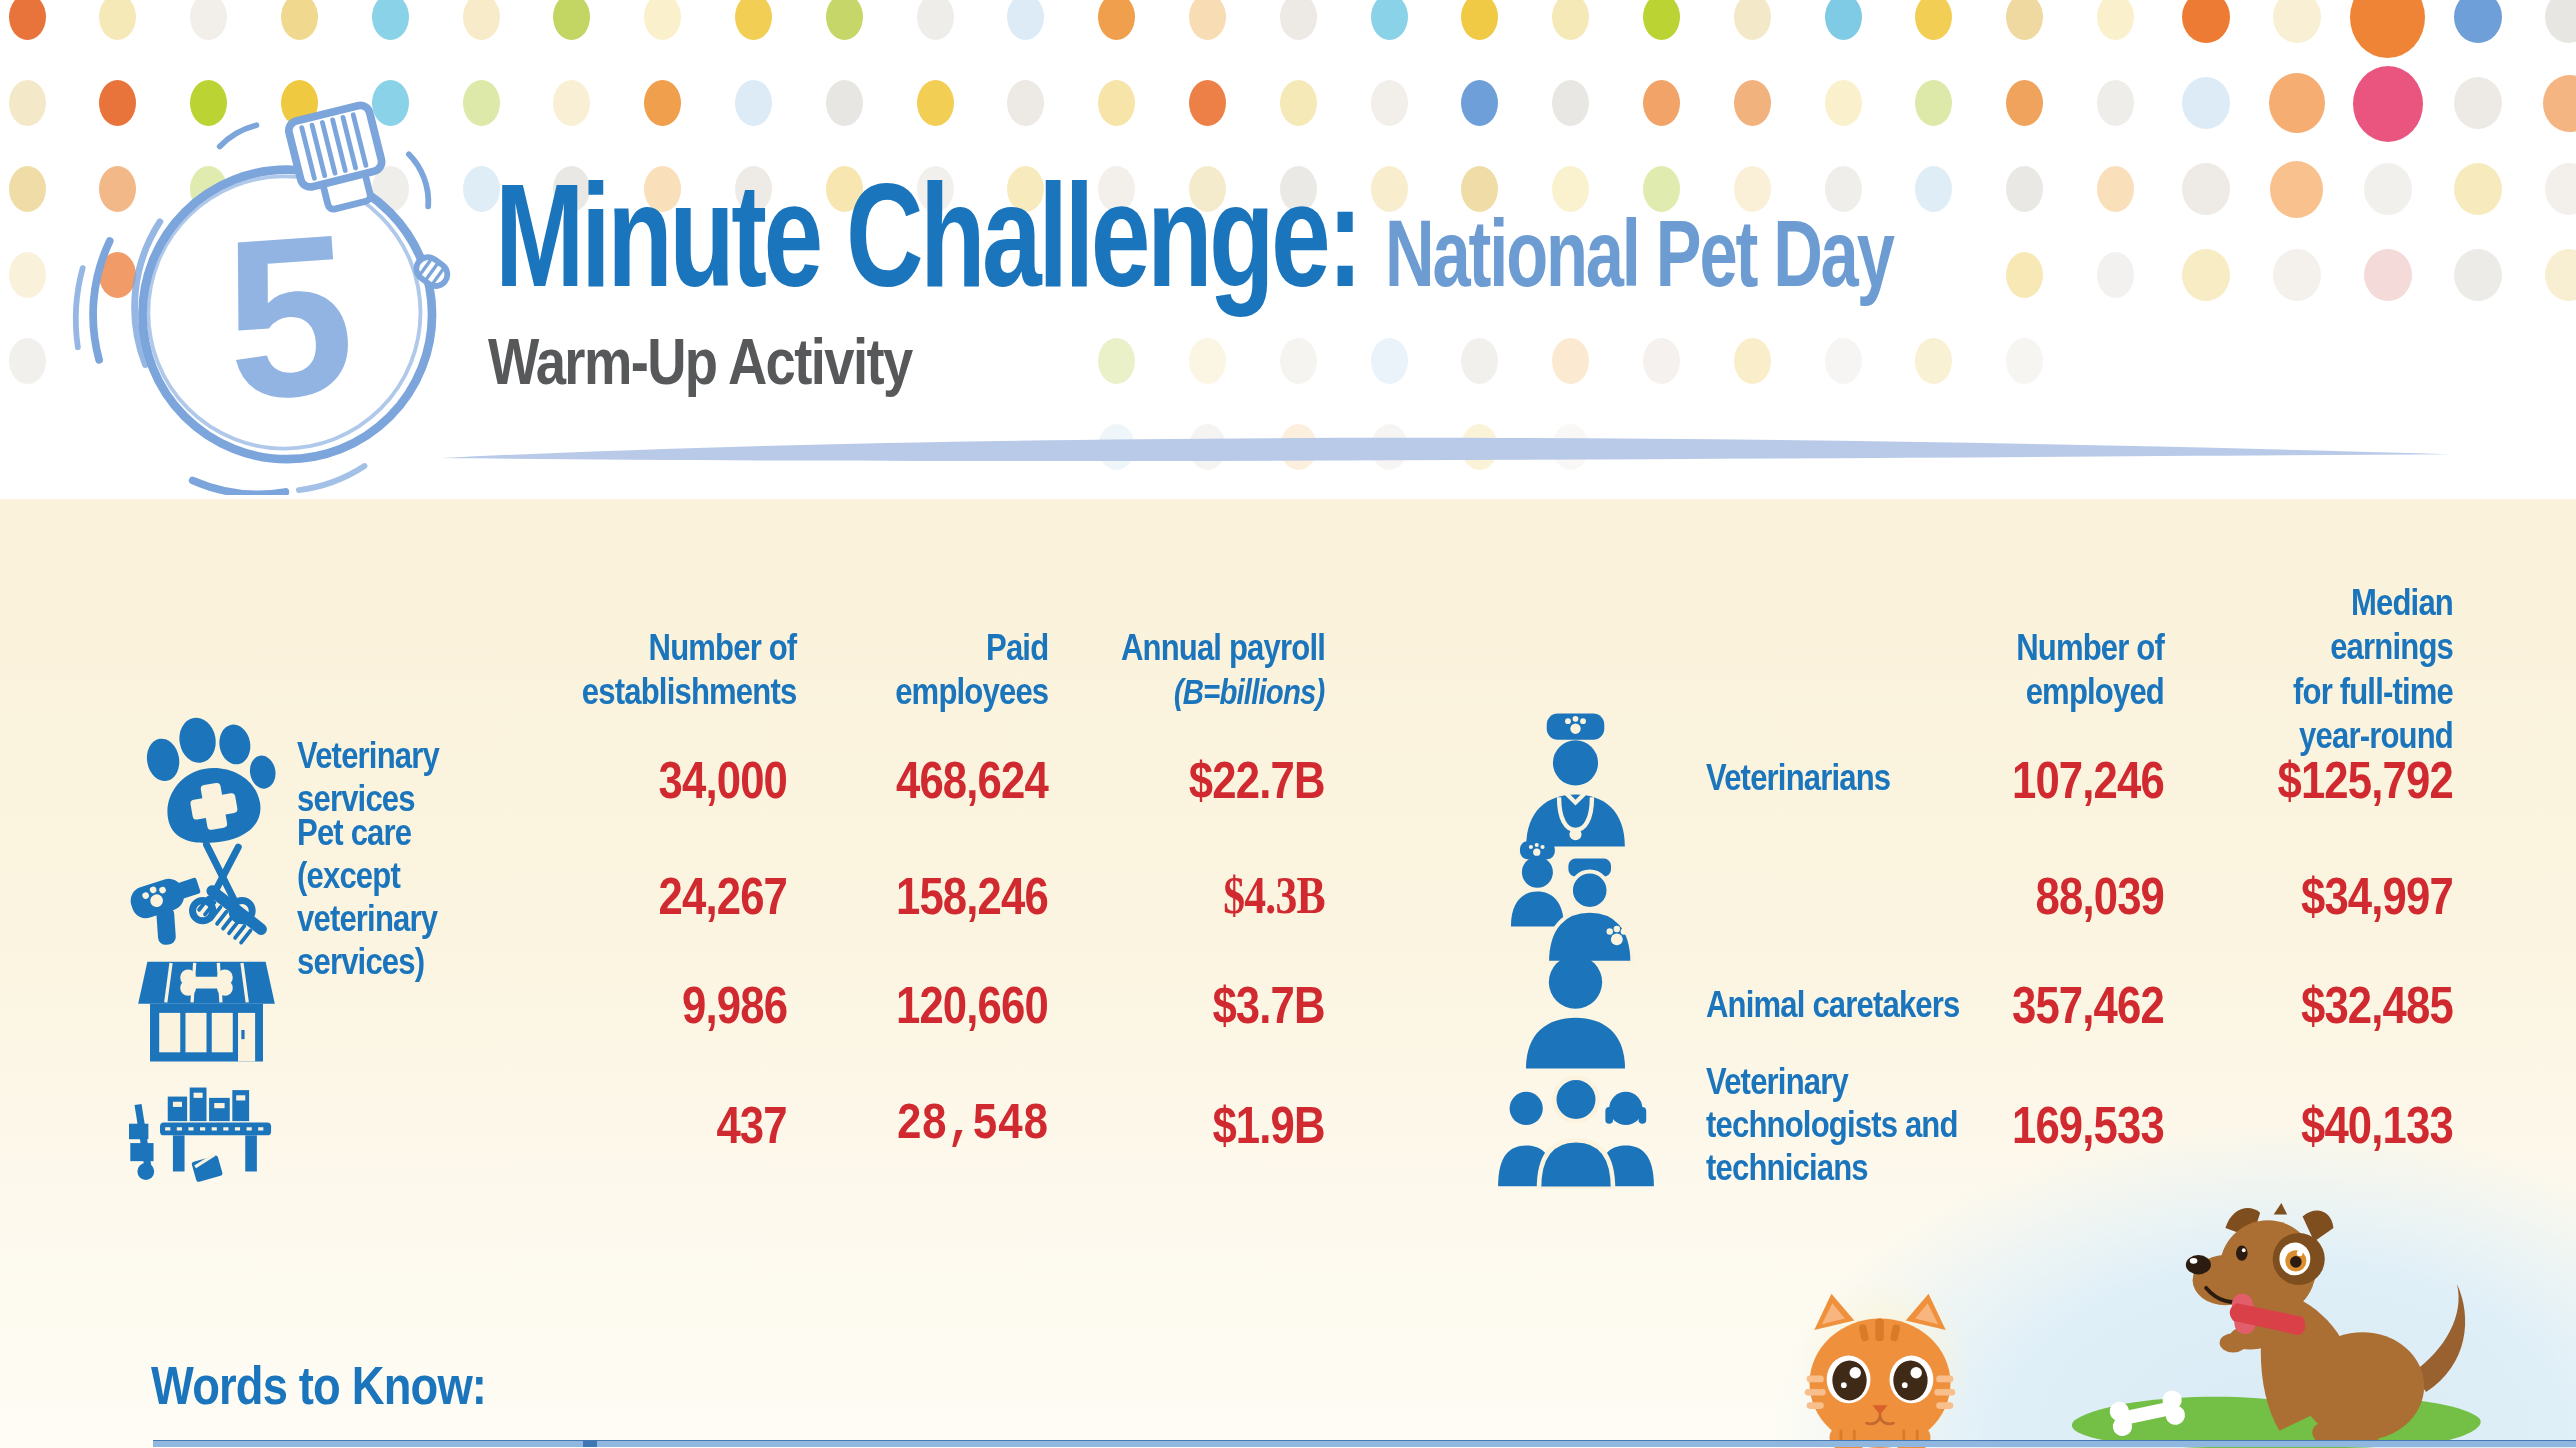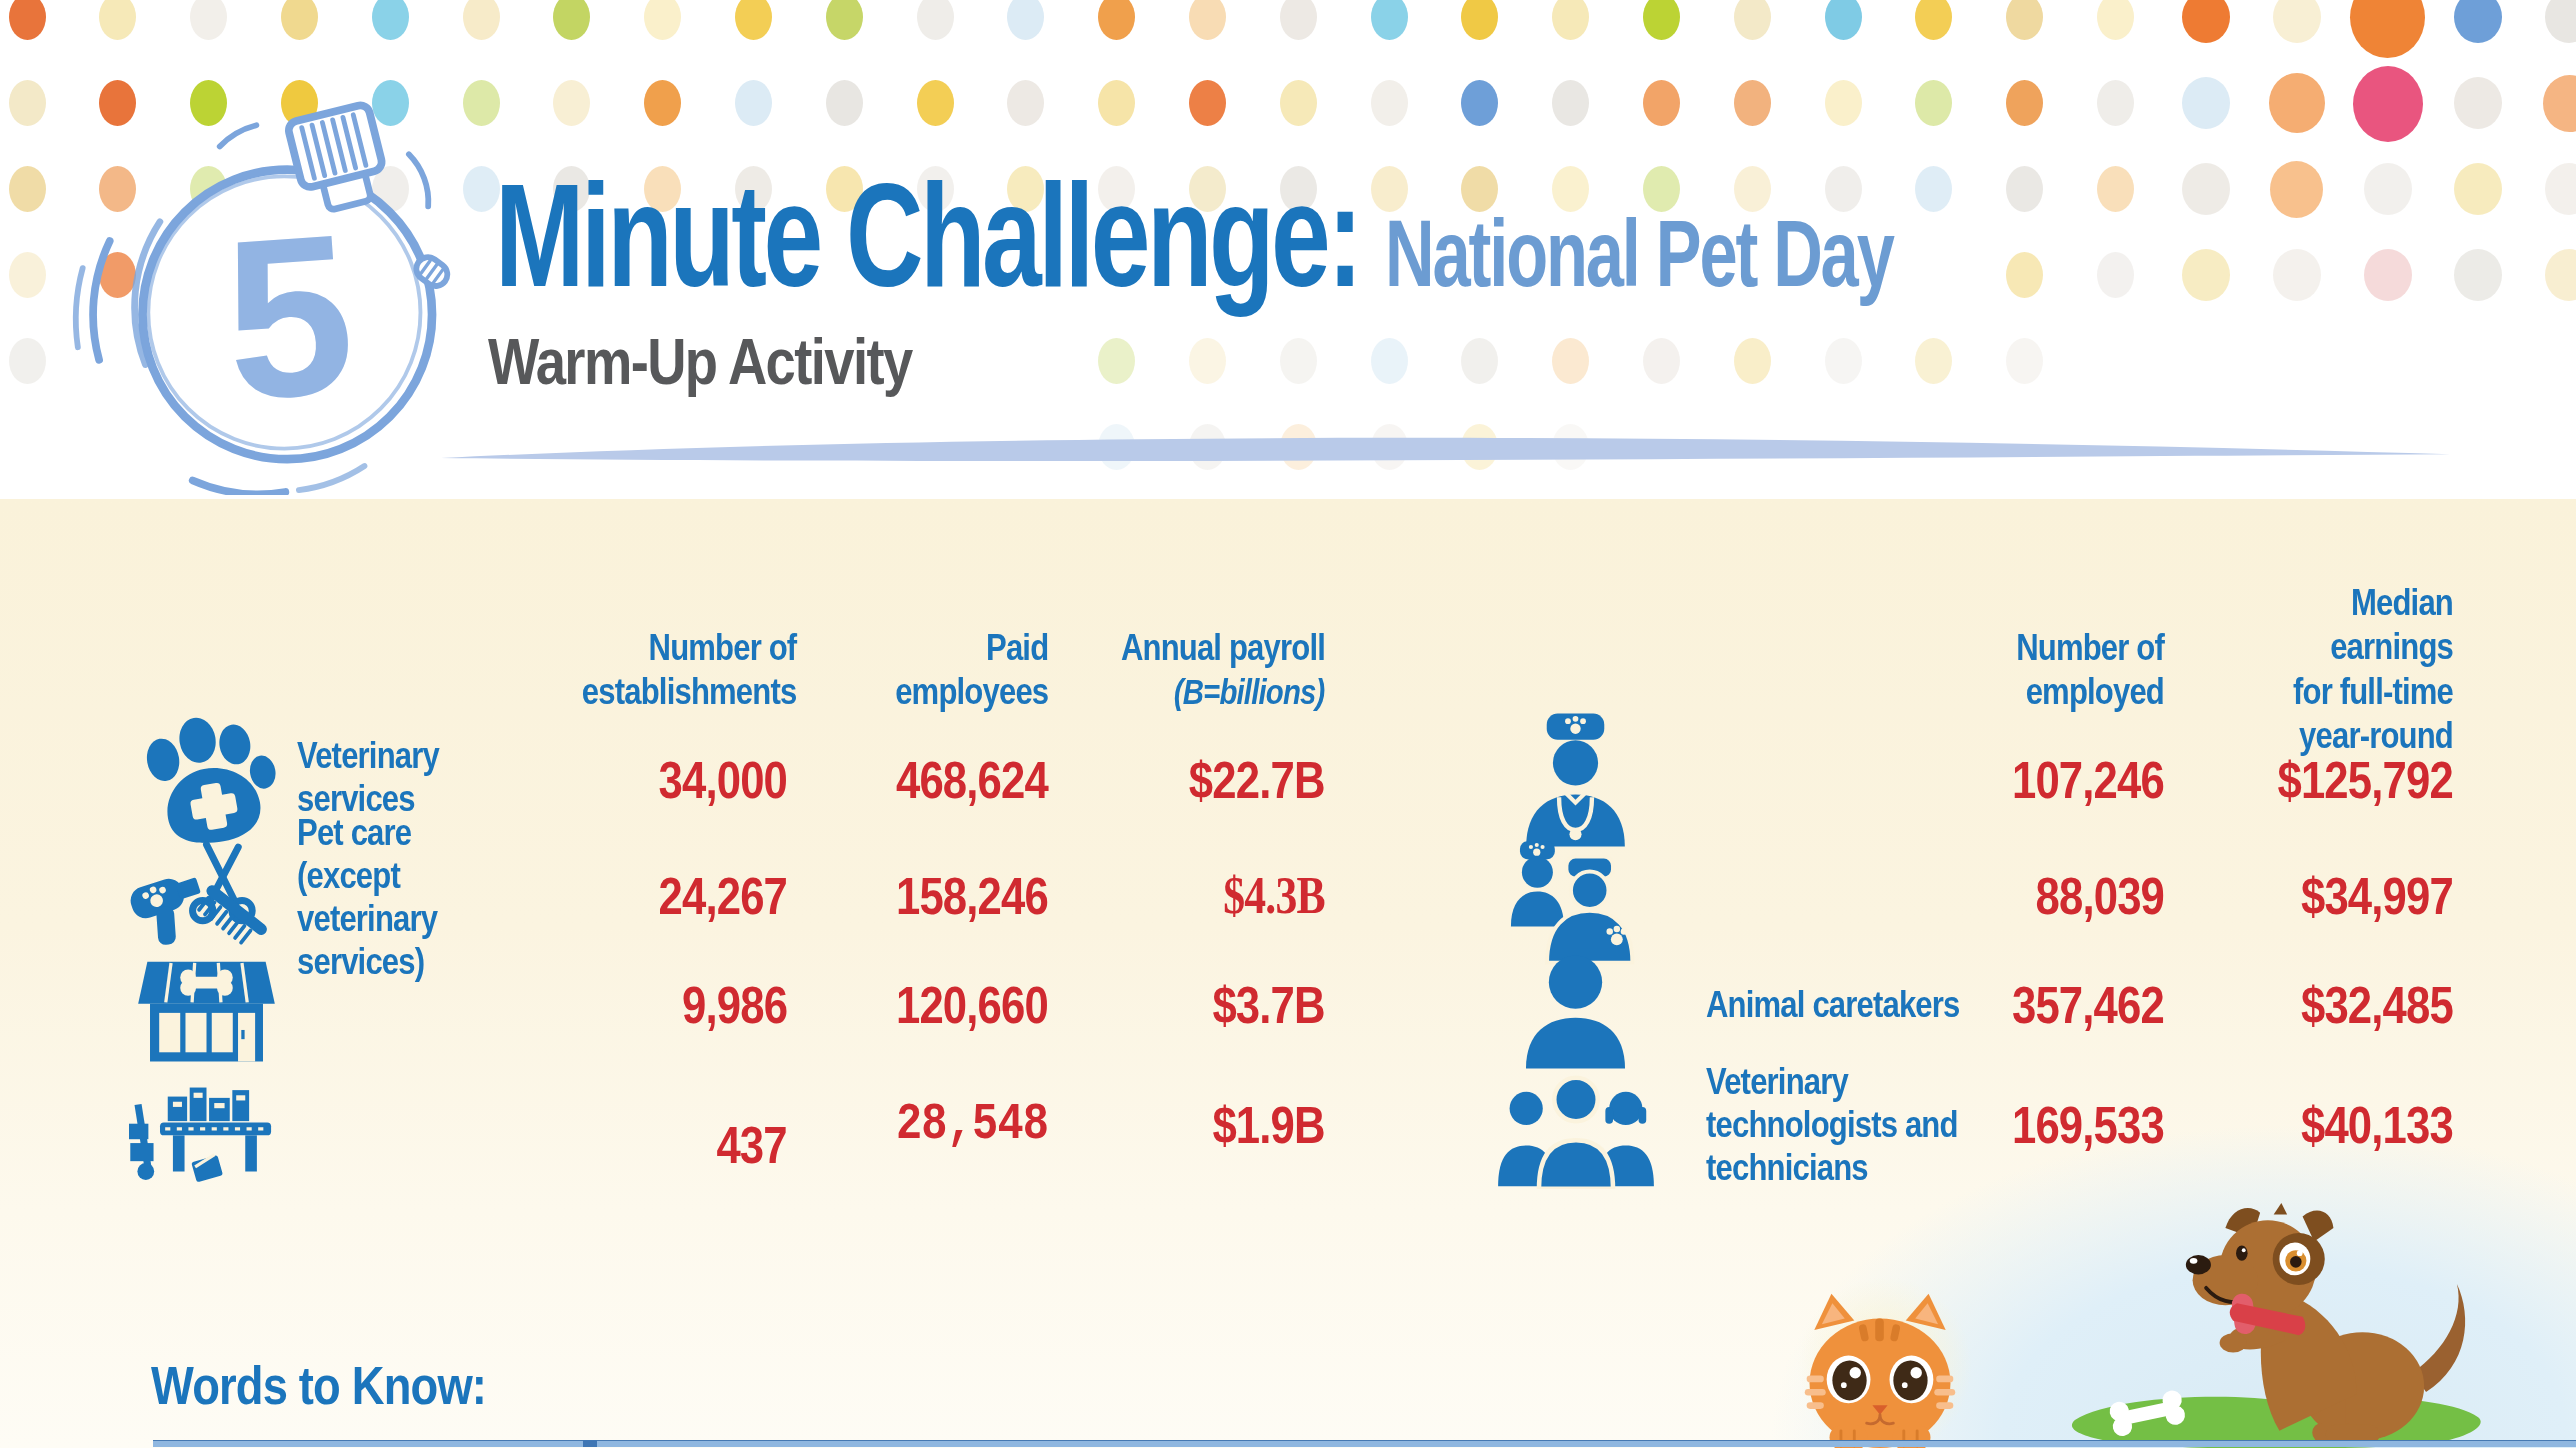--- a/index.html
+++ b/index.html
@@ -349,21 +349,21 @@
       <rect x="8" y="30" width="5.5" height="48" transform="rotate(-9 10 54)"></rect>
       <circle cx="13" cy="82" r="6.5"></circle>
         <rect x="0" y="45" width="15" height="12"></rect>
         <rect x="1" y="60" width="18" height="14"></rect>
       <g transform="rotate(-16 60 80)">
           <rect x="50" y="72" width="21" height="16" rx="2"></rect>
         <path d="M52,76 L69,71" stroke="#FBF3DD" stroke-width="2.5" fill="none"></path>
         </g>
     </svg>
   </div>
-  <div class="val" style="left:541px;top:1125px;width:246px;margin-top:20px;">
+  <div class="val" style="left:541px;top:1125px;width:246px;">
     <span class="cond-r">437</span></div>
   <div class="val" style="left:850px;top:1125px;width:198px;font-family:Liberation Mono, monospace;">
     <span class="cond-r">28,548</span></div>
   <div class="val" style="left:1067px;top:1125px;width:258px;">
     <span class="cond-r">$1.9B</span></div>
 
   <div class="th" style="left:1961px;top:626px;width:203px;">
     <span class="cond-r pre">Number of
 employed</span></div>
   <div class="th" style="left:2207px;top:581px;width:246px;">
@@ -380,20 +380,22 @@
           <circle cx="50" cy="8.8" r="2.1"></circle>
           <circle cx="55.5" cy="10.5" r="2.1"></circle>
         </g>
       <circle cx="50" cy="41" r="16.5"></circle>
       <path d="M14,102 C14,76 29,64 50,64 C71,64 86,76 86,102 Z"></path>
       <path d="M42,62 L50,70 L58,62" stroke="#FBF3DD" stroke-width="3" fill="none"></path>
       <path d="M38,66 C38,82 43,90 50,90 C57,90 62,82 62,66" stroke="#FBF3DD" stroke-width="3.2" fill="none"></path>
       <circle cx="50" cy="93" r="4.4" fill="#FBF3DD"></circle>
     </svg>
   </div>
+  <div class="lbl" style="left:1706px;top:778px;width:348px;">
+    <span class="cond pre">Veterinarians</span></div>
   <div class="val" style="left:1961px;top:780px;width:203px;">
     <span class="cond-r">107,246</span></div>
   <div class="val" style="left:2207px;top:780px;width:246px;">
     <span class="cond-r">$125,792</span></div>
 
   <div class="icon-cell" style="left:1486px;top:898px;width:179px;">
     <svg width="155" height="140" viewBox="0 0 120 104" fill="currentColor">
       <rect x="17" y="8" width="27" height="14" rx="6"></rect>
       <g fill="#FBF3DD">
           <circle cx="30" cy="16.5" r="2.8"></circle>

